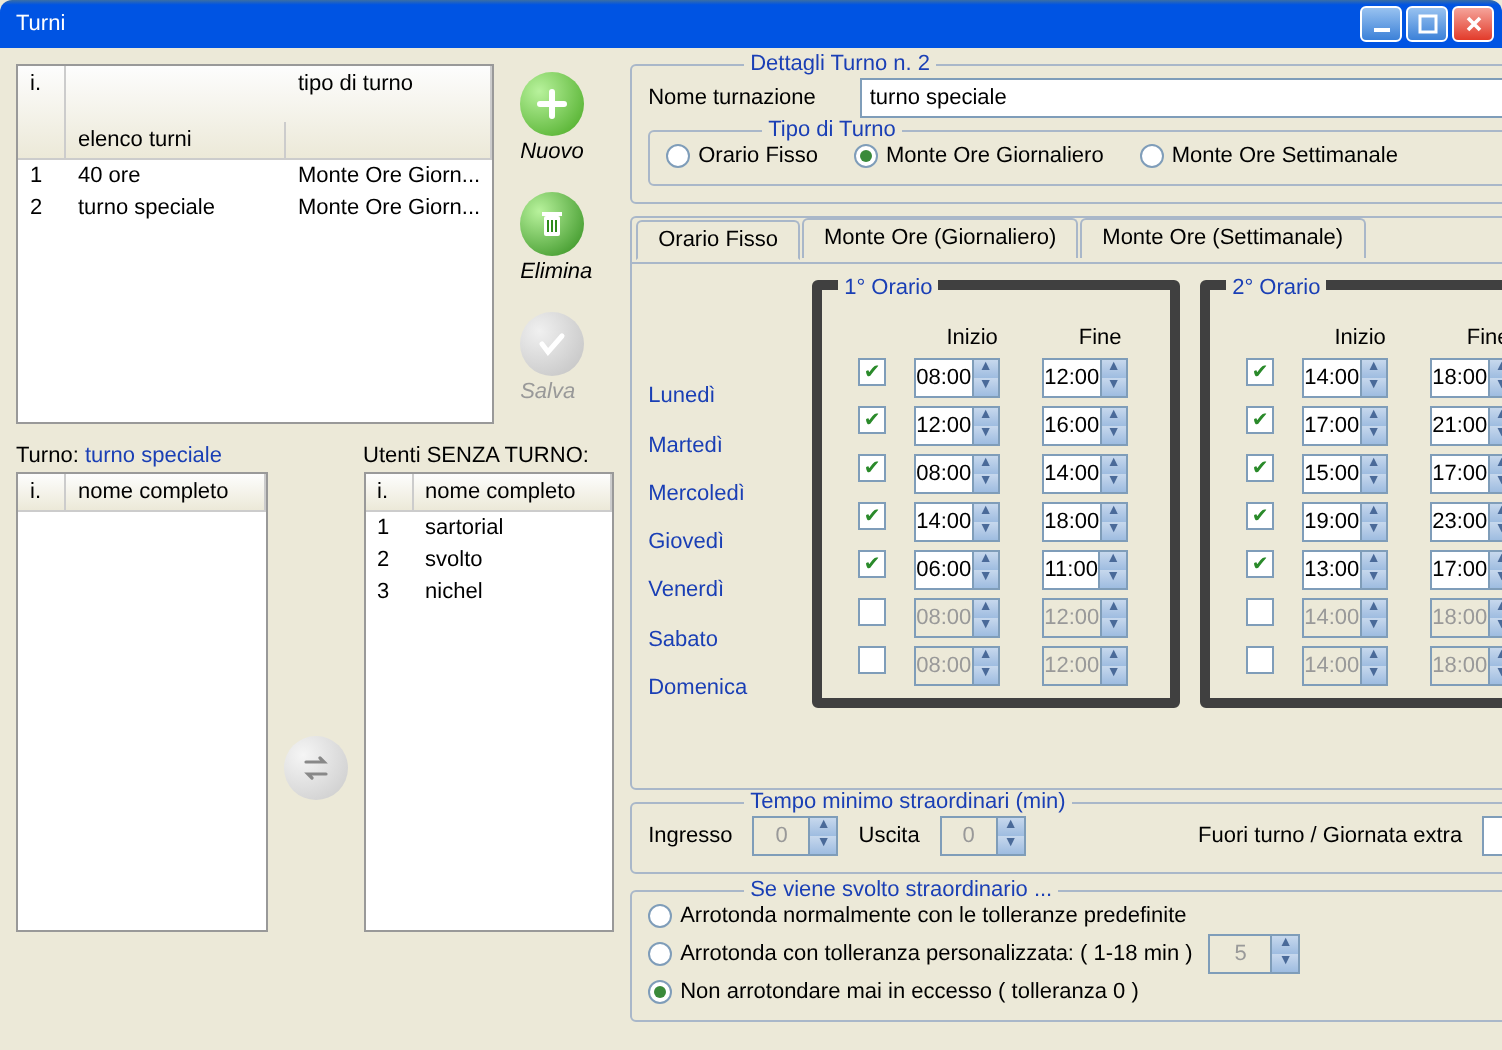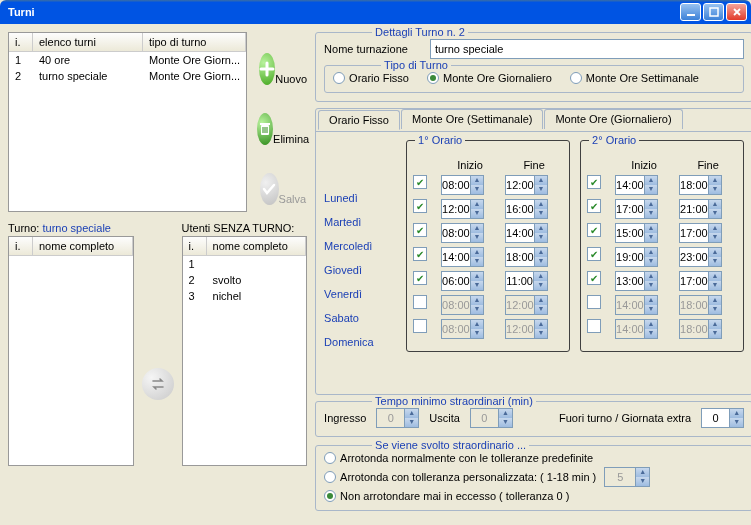--- a/index.html
+++ b/index.html
@@ -1,44 +1,44 @@
 <!DOCTYPE html>
 <html><head>
 <meta charset="utf-8">
 <style>
 * { box-sizing: border-box; margin: 0; padding: 0; font-family: Tahoma, Arial, sans-serif; font-size: 11px; }
 body { background: #ece9d8; width: 751px; height: 525px; overflow: hidden; }
 .titlebar { background: linear-gradient(to bottom, #3a6ea5 0%, #0054e3 10%, #0054e3 90%, #0054e3 100%); color: #fff; height: 24px; display: flex; align-items: center; padding: 0 4px; border-radius: 6px 6px 0 0; }
-.titlebar .title { flex: 1; font-weight: bold; padding-left: 4px; }
+.titlebar .title { flex: 1; font-weight: normal; padding-left: 4px; }
 .winbtns { display: flex; gap: 2px; }
 .winbtn { width: 21px; height: 18px; display: flex; align-items: center; justify-content: center; border: 1px solid #fff; border-radius: 3px; cursor: pointer; }
 .winbtn.min { background: linear-gradient(#98c2f0,#3c81d8); }
 .winbtn.max { background: linear-gradient(#98c2f0,#3c81d8); }
 .winbtn.close { background: linear-gradient(#f5a49a,#e23b2a); }
 
 .content { padding: 8px; display: flex; gap: 8px; height: calc(100% - 24px); }
 .left-col { width: 310px; display: flex; flex-direction: column; }
 .right-col { flex: 1; display: flex; flex-direction: column; }
 
 .listview { background: #fff; border: 1px solid #999; }
 .lv-head { display: flex; background: linear-gradient(#fdfdfd,#ece9d8); border-bottom: 1px solid #ccc; }
 .lv-head .col { padding: 3px 6px; border-right: 1px solid #ccc; color: #000; }
 .lv-row { display: flex; }
 .lv-row .cell { padding: 2px 6px; white-space: nowrap; overflow: hidden; }
 
 .top-list { height: 180px; }
 .top-list .col.i { width: 24px; }
-.top-list .col.e { width: 110px; }
+.top-list .col.e { width: 110px; margin-top: 28px; }
 .top-list .col.t { flex: 1; }
 .top-list .cell.i { width: 24px; }
 .top-list .cell.e { width: 110px; }
 .top-list .cell.t { flex: 1; }
 
 .btn-col { display: flex; flex-direction: column; gap: 6px; align-items: center; margin-left: 8px; }
-.iconbtn { width: 48px; height: 54px; display: flex; flex-direction: row; align-items: flex-end; justify-content: center; border: 1px solid transparent; cursor: pointer; border-radius: 3px; }
+.iconbtn { width: 48px; height: 54px; display: flex; flex-direction: column; align-items: flex-start; justify-content: center; border: 1px solid transparent; cursor: pointer; border-radius: 3px; font-style: italic; }
 .iconbtn span.label { margin-top: 2px; color: #000; }
 .iconbtn.disabled span.label { color: #999; }
 .circle-icon { width: 32px; height: 32px; border-radius: 50%; display: flex; align-items: center; justify-content: center; }
 .ci-green { background: radial-gradient(circle at 30% 30%, #b8f29c, #45a71f); }
 .ci-red { background: radial-gradient(circle at 30% 30%, #b8f29c, #2e8b1a); }
 .ci-gray { background: radial-gradient(circle at 30% 30%, #f0f0f0, #c0c0c0); }
 
 .lower-lists { display: flex; gap: 8px; margin-top: 10px; align-items: flex-start; }
 .sublist { flex: 1; }
 .sublist-label { color: #000; margin-bottom: 2px; }
@@ -65,21 +65,21 @@
 .sub-hdr { color: #000; text-align: center; }
 .day-label { color: #1a3fb5; }
 .spinner { display: flex; align-items: center; border: 1px solid #7f9db9; background: #fff; height: 20px; width: 43px; }
 .spinner.disabled { background: #ece9d8; color: #999; }
 .spinner .val { flex: 1; text-align: center; }
 .spinner .arrows { display: flex; flex-direction: column; width: 14px; }
 .spinner .arrows div { height: 9px; line-height: 7px; text-align: center; background: linear-gradient(#c7d8ed,#9ebce0); border-left: 1px solid #7f9db9; font-size: 7px; color: #4a6a99; cursor: pointer; }
 .chk { width: 14px; height: 14px; border: 1px solid #7f9db9; background: #fff; display: inline-flex; align-items: center; justify-content: center; }
 .chk.on::after { content: "✔"; color: #2a8a2a; font-size: 10px; }
 
-.group1, .group2 { border: 1px solid #404040; border-radius: 3px; padding: 18px 6px 6px 6px; position: relative; }
+.group1, .group2 { border: 5px solid #404040; border-radius: 3px; padding: 18px 6px 6px 18px; position: relative; }
 .group1 .glegend, .group2 .glegend { position: absolute; top: -7px; left: 8px; background: #ece9d8; padding: 0 3px; color: #1a3fb5; }
 .sched-wrap { display: flex; gap: 10px; }
 .sched-col { display: grid; grid-template-columns: 22px 58px 58px; gap: 4px 6px; }
 .sched-first { display: grid; grid-template-columns: 72px; gap: 4px; }
 .sched-first .cellh { height: 20px; display: flex; align-items: center; }
 
 .radio-dot { width: 12px; height: 12px; border: 1px solid #7f9db9; border-radius: 50%; background: #fff; display: inline-flex; align-items: center; justify-content: center; }
 .radio-dot.on::after { content: ""; width: 6px; height: 6px; border-radius: 50%; background: #3a8a3a; }
 </style>
 </head>
@@ -179,20 +179,21 @@
       <div class="sublist">
         <div class="sublist-label">Utenti SENZA TURNO:</div>
         <div class="small-list">
           <div class="lv-head">
             <div class="col i">i.</div>
             <div class="col n">nome completo</div>
           </div>
           <div id="unassigned-rows">
               <div class="lv-row">
                 <div class="cell i">1</div>
+                <div class="cell n">sartorial</div>
               </div>
               <div class="lv-row">
                 <div class="cell i">2</div>
                 <div class="cell n">svolto</div>
               </div>
               <div class="lv-row">
                 <div class="cell i">3</div>
                 <div class="cell n">nichel</div>
               </div>
             </div>
@@ -223,22 +224,22 @@
               <span class="radio-dot"></span>
               <span>Monte Ore Settimanale</span>
             </label>
         </div>
       </div>
     </div>
 
     <div class="tabs">
       <div class="tabstrip">
         <div class="tab active">Orario Fisso</div>
+        <div class="tab">Monte Ore (Giornaliero)</div>
         <div class="tab">Monte Ore (Settimanale)</div>
-        <div class="tab">Monte Ore (Giornaliero)</div>
       </div>
       <div class="tabbody">
         <div class="sched-wrap">
           <div class="sched-first" id="day-labels">
             <div class="cellh"></div>
             <div class="cellh"></div>
           <div class="cellh day-label">Lunedì</div>
               <div class="cellh day-label">Martedì</div>
               <div class="cellh day-label">Mercoledì</div>
               <div class="cellh day-label">Giovedì</div>

